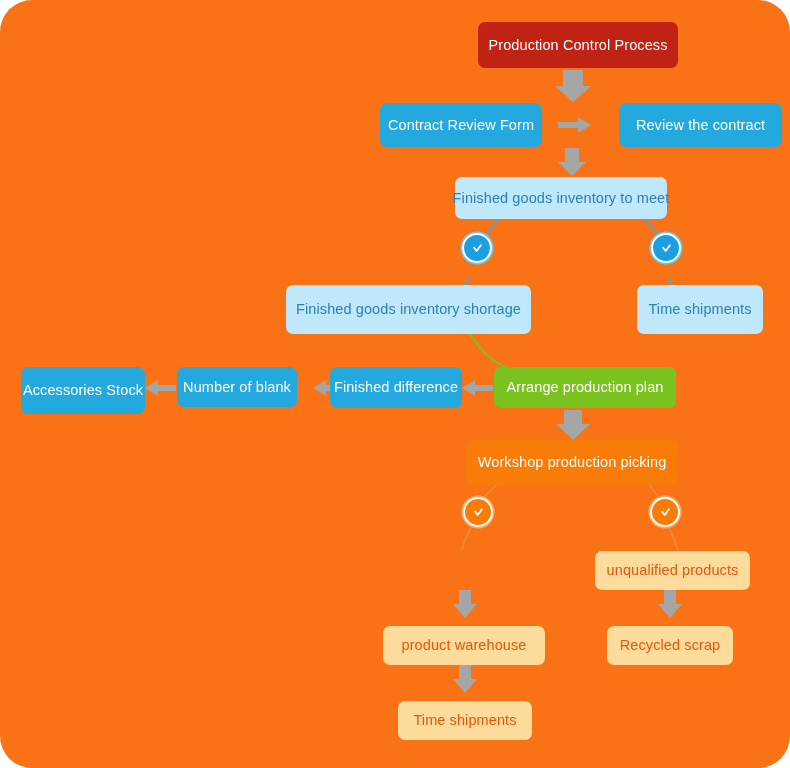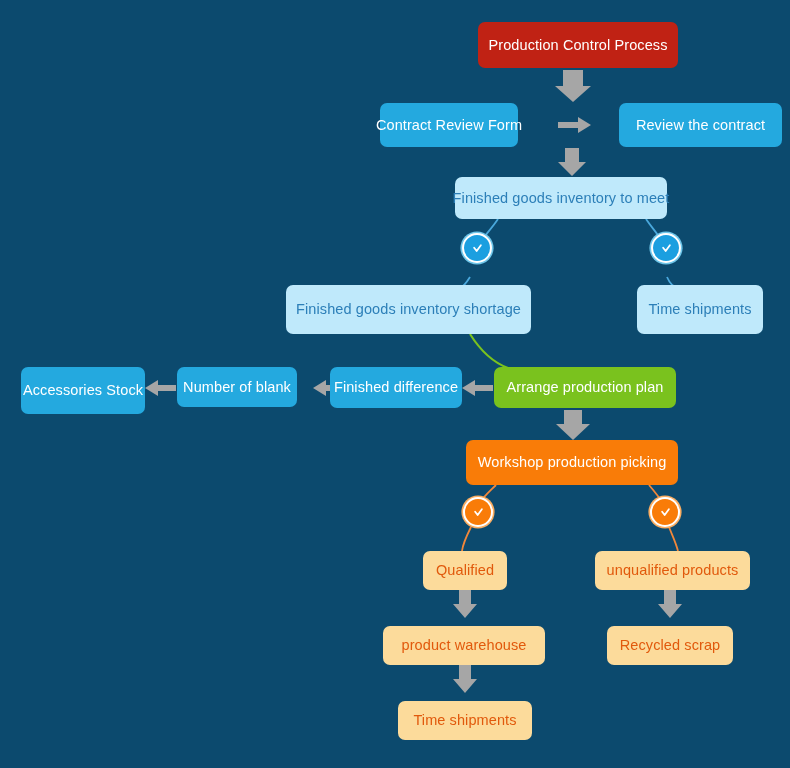--- a/index.html
+++ b/index.html
@@ -8,22 +8,23 @@
     padding: 0;
     background: #ffffff;
   }
   body {
     font-family: "Liberation Sans", sans-serif;
   }
   #canvas {
     position: relative;
     width: 790px;
     height: 768px;
-    background: #0c4a6e;
+    background: #f97316;
     overflow: hidden;
+    border-radius: 32px;
   }
   #edge-layer {
     position: absolute;
     left: 0;
     top: 0;
     width: 790px;
     height: 768px;
     pointer-events: none;
   }
   .node {
@@ -152,21 +153,21 @@
     <g fill="none" stroke="#f1873a" stroke-width="1.8">
       <path d="M649,485 C655,492 660,498 663,504"></path>
       <path d="M669,527 C673,537 676,543 678,551"></path>
     </g>
   </svg>
 
   <div class="node n-red" style="left:478px; top:22px; width:200px; height:46px;">
     <span>Production Control Process</span>
   </div>
 
-  <div class="node n-blue" style="left:380px; top:103px; width:138px; height:44px;">
+  <div class="node n-blue" style="left:380px; top:103px; width:162px; height:44px;">
     <span>Contract Review Form</span>
   </div>
 
   <div class="node n-blue" style="left:603px; top:103px; width:163px; height:44px;margin-left:16px;">
     <span>Review the contract</span>
   </div>
 
   <div class="node n-lightblue" style="left:455px; top:177px; width:212px; height:42px;">
     <span>Finished goods inventory to meet</span>
   </div>
@@ -192,23 +193,20 @@
   </div>
 
   <div class="node n-blue" style="left:21px; top:367px; width:124px; height:47px;">
     <span>Accessories Stock</span>
   </div>
 
   <div class="node n-orange" style="left:466px; top:440px; width:212px; height:45px;text-align:center;">
     <span>Workshop production picking</span>
   </div>
 
-  <div class="node n-lightorange" style="left:423px; top:551px; width:84px; height:39px;">
-    <span>Qualified</span>
-  </div>
 
   <div class="node n-lightorange" style="left:595px; top:551px; width:155px; height:39px;">
     <span>unqualified products</span>
   </div>
 
   <div class="node n-lightorange" style="left:383px; top:626px; width:162px; height:39px;">
     <span>product warehouse</span>
   </div>
 
   <div class="node n-lightorange" style="left:607px; top:626px; width:126px; height:39px;">

